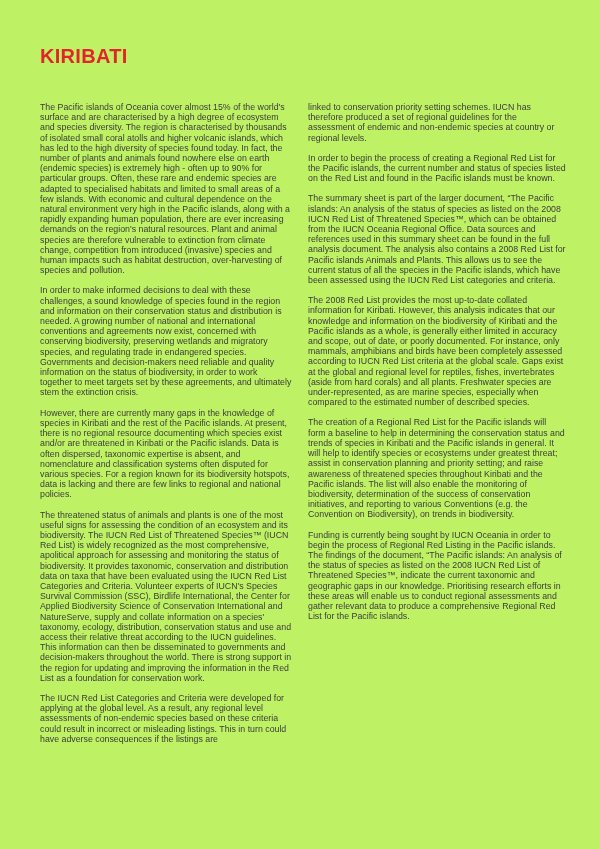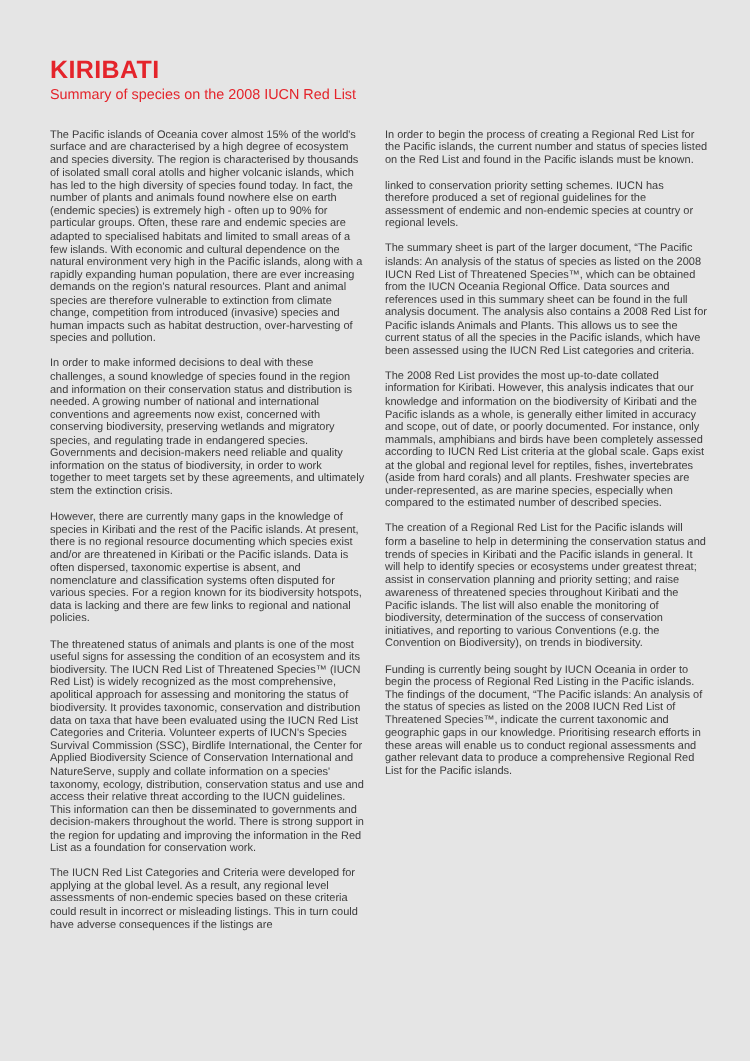--- a/index.html
+++ b/index.html
@@ -1,20 +1,20 @@
 <!DOCTYPE html>
 <html><head>
 <meta charset="utf-8">
 <style>
   html, body { margin: 0; padding: 0; background: #ffffff; }
   .page {
     position: relative;
     width: 600px;
     height: 849px;
-    background: #e5e5e5;
+    background: #bef264;
     font-family: "Liberation Sans", "DejaVu Sans", sans-serif;
     overflow: hidden;
   }
   .doc-header { position: absolute; left: 40px; top: 46px; }
   .doc-title {
     margin: 0;
     font-size: 20px;
     font-weight: bold;
     color: #e4242b;
     letter-spacing: 0.3px;
@@ -43,35 +43,34 @@
     color: #3b3b3b;
   }
 </style>
 </head>
 <body>
 
 <div class="page">
 
   <header class="doc-header">
     <h1 class="doc-title">KIRIBATI</h1>
-    <div class="doc-subtitle">Summary of species on the 2008 IUCN Red List</div>
   </header>
 
 
   <main class="columns">
     <div class="col">
       <p>The Pacific islands of Oceania cover almost 15% of the world's surface and are characterised by a high degree of ecosystem and species diversity. The region is characterised by thousands of isolated small coral atolls and higher volcanic islands, which has led to the high diversity of species found today. In fact, the number of plants and animals found nowhere else on earth (endemic species) is extremely high - often up to 90% for particular groups. Often, these rare and endemic species are adapted to specialised habitats and limited to small areas of a few islands. With economic and cultural dependence on the natural environment very high in the Pacific islands, along with a rapidly expanding human population, there are ever increasing demands on the region's natural resources. Plant and animal species are therefore vulnerable to extinction from climate change, competition from introduced (invasive) species and human impacts such as habitat destruction, over-harvesting of species and pollution.</p>
       <p>In order to make informed decisions to deal with these challenges, a sound knowledge of species found in the region and information on their conservation status and distribution is needed. A growing number of national and international conventions and agreements now exist, concerned with conserving biodiversity, preserving wetlands and migratory species, and regulating trade in endangered species. Governments and decision-makers need reliable and quality information on the status of biodiversity, in order to work together to meet targets set by these agreements, and ultimately stem the extinction crisis.</p>
       <p>However, there are currently many gaps in the knowledge of species in Kiribati and the rest of the Pacific islands. At present, there is no regional resource documenting which species exist and/or are threatened in Kiribati or the Pacific islands. Data is often dispersed, taxonomic expertise is absent, and nomenclature and classification systems often disputed for various species. For a region known for its biodiversity hotspots, data is lacking and there are few links to regional and national policies.</p>
       <p>The threatened status of animals and plants is one of the most useful signs for assessing the condition of an ecosystem and its biodiversity. The IUCN Red List of Threatened Species™ (IUCN Red List) is widely recognized as the most comprehensive, apolitical approach for assessing and monitoring the status of biodiversity. It provides taxonomic, conservation and distribution data on taxa that have been evaluated using the IUCN Red List Categories and Criteria. Volunteer experts of IUCN's Species Survival Commission (SSC), Birdlife International, the Center for Applied Biodiversity Science of Conservation International and NatureServe, supply and collate information on a species' taxonomy, ecology, distribution, conservation status and use and access their relative threat according to the IUCN guidelines. This information can then be disseminated to governments and decision-makers throughout the world. There is strong support in the region for updating and improving the information in the Red List as a foundation for conservation work.</p>
       <p>The IUCN Red List Categories and Criteria were developed for applying at the global level. As a result, any regional level assessments of non-endemic species based on these criteria could result in incorrect or misleading listings. This in turn could have adverse consequences if the listings are</p>
     </div>
     <div class="col right">
+      <p>linked to conservation priority setting schemes. IUCN has therefore produced a set of regional guidelines for the assessment of endemic and non-endemic species at country or regional levels.</p>
       <p>In order to begin the process of creating a Regional Red List for the Pacific islands, the current number and status of species listed on the Red List and found in the Pacific islands must be known.</p>
-      <p>linked to conservation priority setting schemes. IUCN has therefore produced a set of regional guidelines for the assessment of endemic and non-endemic species at country or regional levels.</p>
       <p>The summary sheet is part of the larger document, “The Pacific islands: An analysis of the status of species as listed on the 2008 IUCN Red List of Threatened Species™, which can be obtained from the IUCN Oceania Regional Office. Data sources and references used in this summary sheet can be found in the full analysis document. The analysis also contains a 2008 Red List for Pacific islands Animals and Plants. This allows us to see the current status of all the species in the Pacific islands, which have been assessed using the IUCN Red List categories and criteria.</p>
       <p>The 2008 Red List provides the most up-to-date collated information for Kiribati. However, this analysis indicates that our knowledge and information on the biodiversity of Kiribati and the Pacific islands as a whole, is generally either limited in accuracy and scope, out of date, or poorly documented. For instance, only mammals, amphibians and birds have been completely assessed according to IUCN Red List criteria at the global scale. Gaps exist at the global and regional level for reptiles, fishes, invertebrates (aside from hard corals) and all plants. Freshwater species are under-represented, as are marine species, especially when compared to the estimated number of described species.</p>
       <p>The creation of a Regional Red List for the Pacific islands will form a baseline to help in determining the conservation status and trends of species in Kiribati and the Pacific islands in general. It will help to identify species or ecosystems under greatest threat; assist in conservation planning and priority setting; and raise awareness of threatened species throughout Kiribati and the Pacific islands. The list will also enable the monitoring of biodiversity, determination of the success of conservation initiatives, and reporting to various Conventions (e.g. the Convention on Biodiversity), on trends in biodiversity.</p>
       <p>Funding is currently being sought by IUCN Oceania in order to begin the process of Regional Red Listing in the Pacific islands. The findings of the document, “The Pacific islands: An analysis of the status of species as listed on the 2008 IUCN Red List of Threatened Species™, indicate the current taxonomic and geographic gaps in our knowledge. Prioritising research efforts in these areas will enable us to conduct regional assessments and gather relevant data to produce a comprehensive Regional Red List for the Pacific islands.</p>
     </div>
   </main>
 
 </div>
 
 </body></html>

